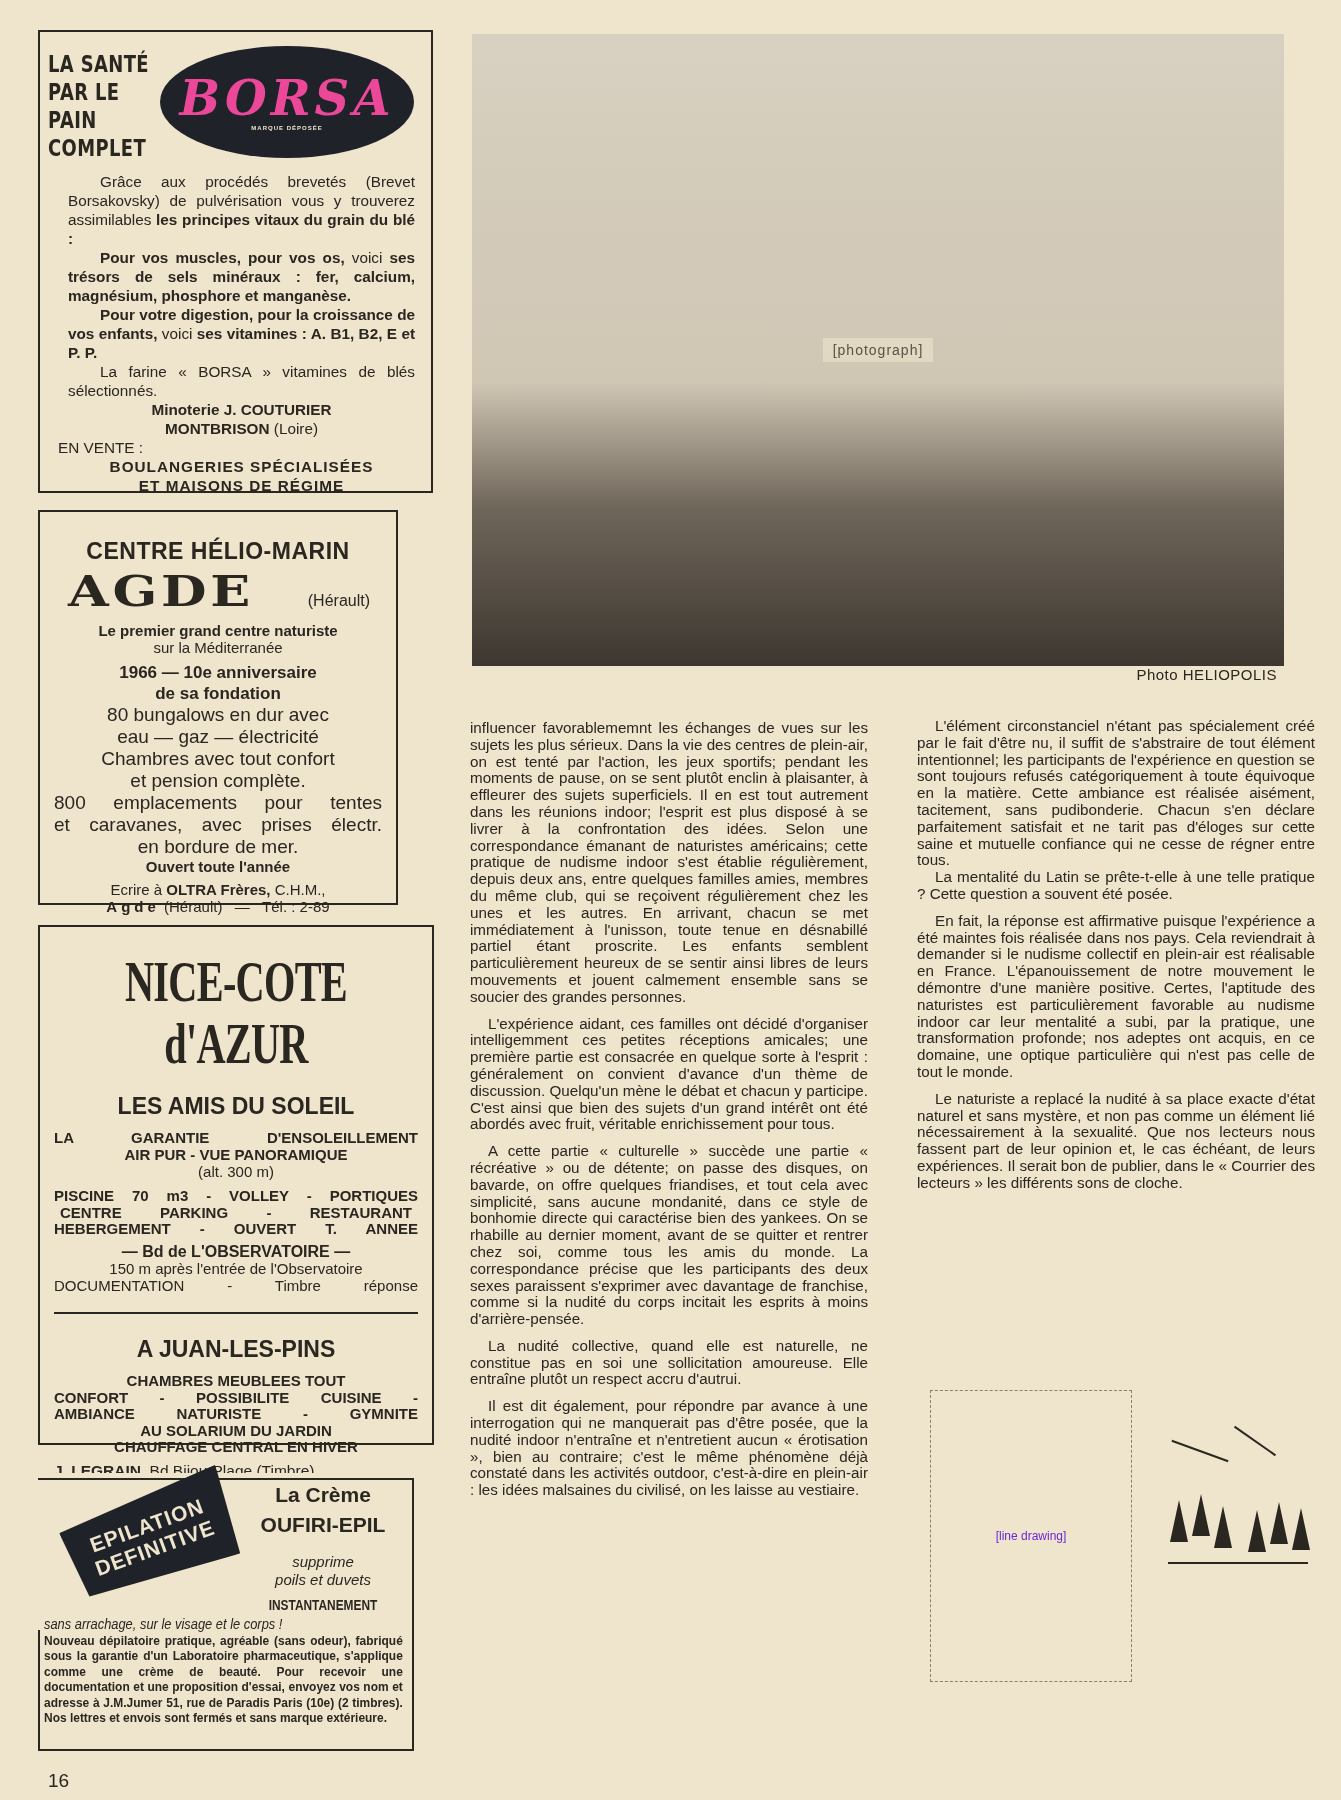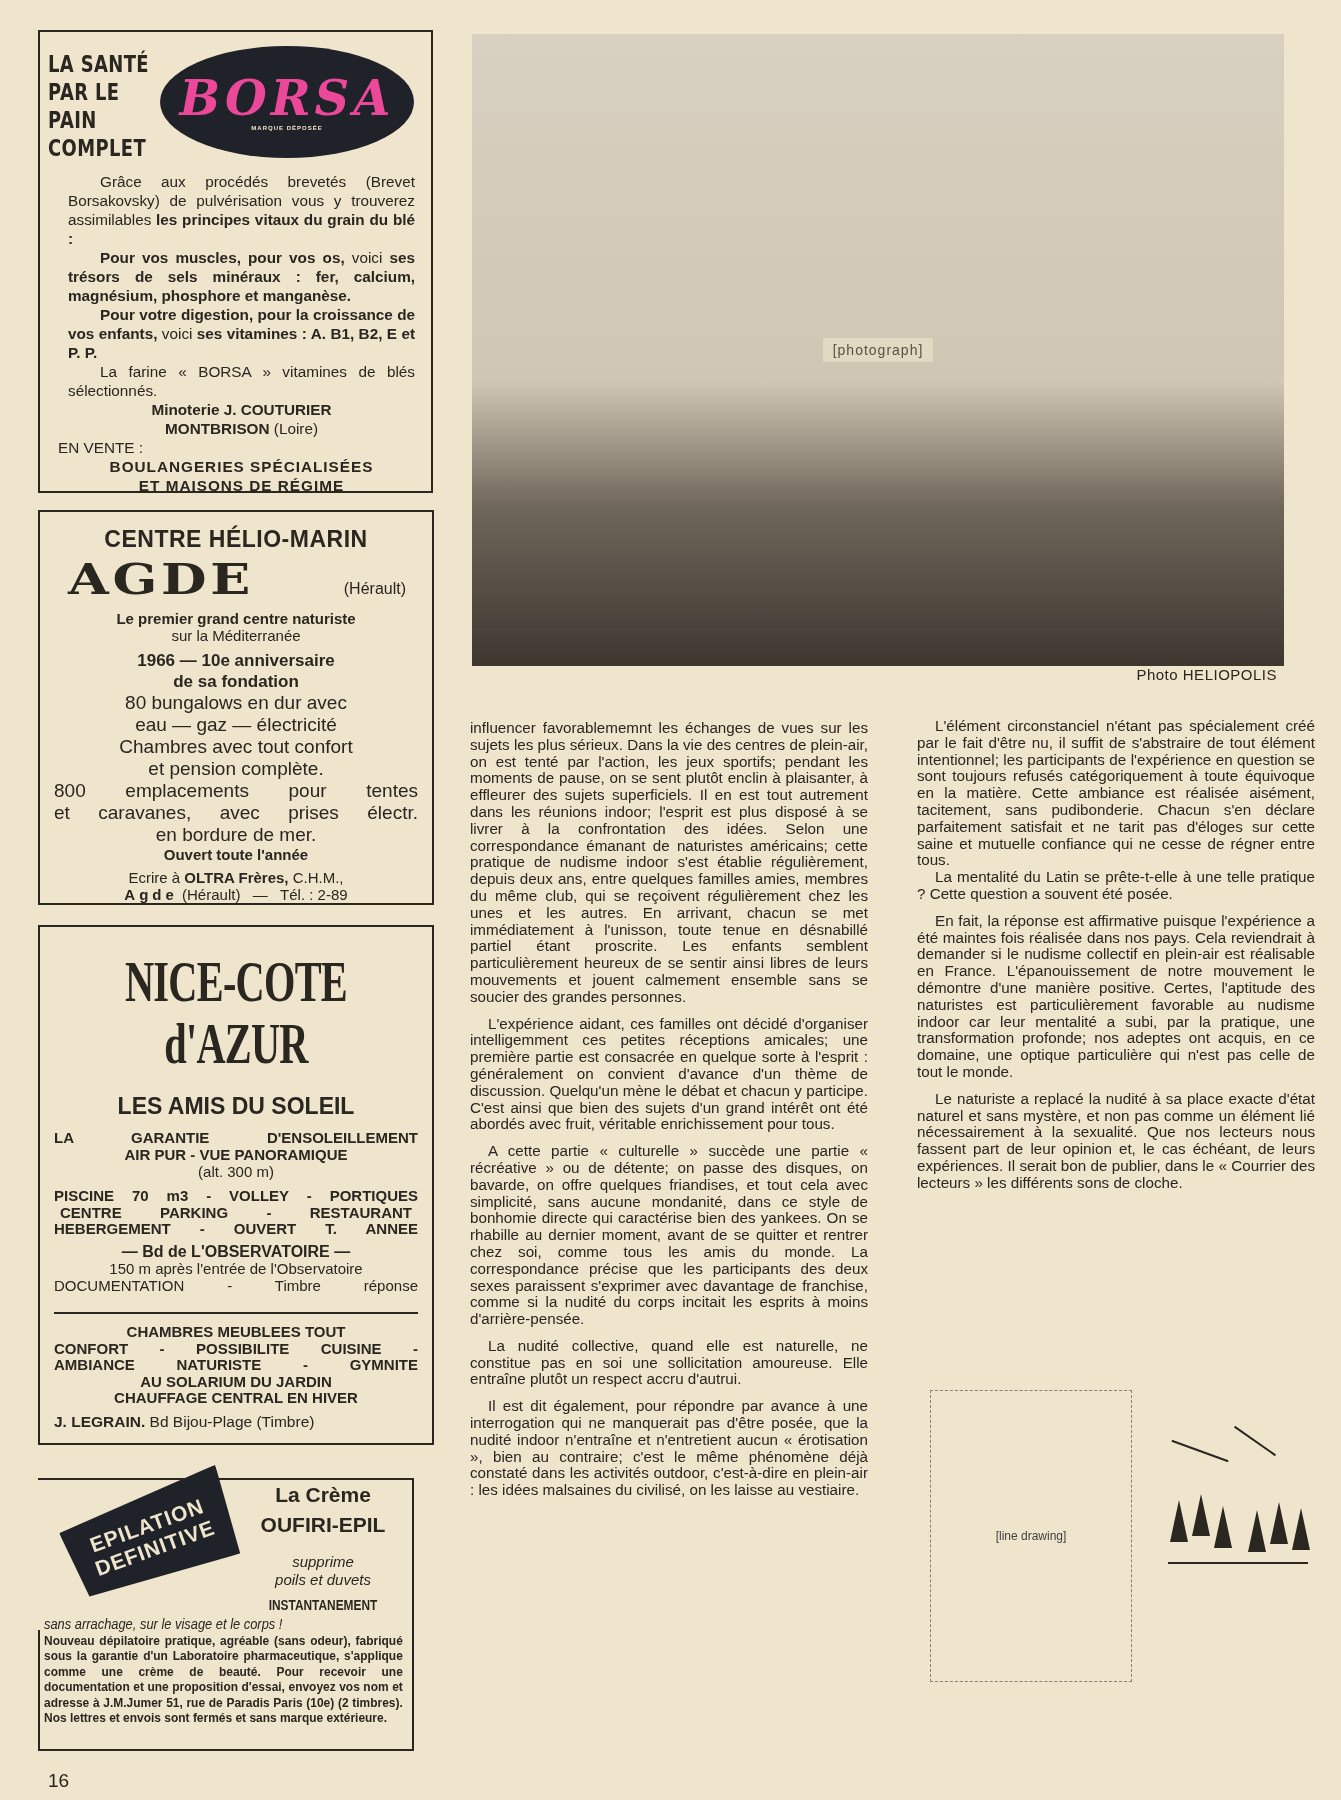--- a/index.html
+++ b/index.html
@@ -16,21 +16,21 @@
   #borsa .slogan{position:absolute;left:8px;top:18px;font-family:"DejaVu Sans",sans-serif;font-weight:bold;
      font-size:23px;line-height:28px;letter-spacing:0.5px;transform:scaleX(0.78);transform-origin:left top;}
   #borsa .oval{position:absolute;left:120px;top:14px;width:254px;height:112px;border-radius:50%;background:#1f2229;
      display:flex;flex-direction:column;align-items:center;justify-content:center;}
   #borsa .oval .brand{color:#ec4899;font-family:"DejaVu Serif",serif;font-weight:bold;font-style:italic;font-size:48px;letter-spacing:4px;line-height:50px;}
   #borsa .oval .mark{color:#efe4cc;font-size:6px;font-weight:bold;letter-spacing:1px;margin-top:2px;}
   #borsa .body{position:absolute;left:28px;right:16px;top:140px;font-size:15.3px;line-height:19px;}
   #borsa .body .ind{text-indent:32px;}
 
   
-  #agde{left:38px;top:510px;width:396px;height:395px;padding:8px 14px;}
+  #agde{left:38px;top:510px;width:360px;height:395px;padding:20px 14px;}
   #agde .t1{font-size:23px;font-weight:bold;text-align:center;letter-spacing:0.5px;margin-top:6px;}
   #agde .row2{display:flex;align-items:baseline;justify-content:space-between;padding:0 12px 0 14px;margin-top:2px;}
   #agde .agde{font-family:"DejaVu Serif",serif;font-weight:900;font-size:42px;letter-spacing:3px;transform:scaleX(1.25);transform-origin:left;}
   #agde .reg{font-size:16px;}
   #agde .s{font-size:15px;line-height:17px;}
   #agde .m{font-size:17px;line-height:21px;font-weight:bold;text-align:center;}
   #agde .l{font-size:19px;line-height:22px;}
 
   
   #nice{left:38px;top:925px;width:396px;height:520px;padding:10px 14px;}
@@ -68,21 +68,21 @@
   
   .col{position:absolute;font-size:15.2px;line-height:16.8px;text-align:justify;}
   .col p{margin:0 0 10px;text-indent:18px;}
   .col p.noind{text-indent:0;}
   #colA{left:470px;top:720px;width:398px;}
   #colB{left:917px;top:718px;width:398px;}
 
   
   #illus{position:absolute;left:930px;top:1390px;width:385px;height:290px;}
   #illus .ph{position:absolute;left:0;top:0;width:200px;height:290px;border:1px dashed #8a8070;
-     display:flex;align-items:center;justify-content:center;color:#404040;font-size:12px;text-align:center;}
+     display:flex;align-items:center;justify-content:center;color:#6d28d9;font-size:12px;text-align:center;}
   .tree{position:absolute;width:0;height:0;border-left:9px solid transparent;border-right:9px solid transparent;border-bottom:42px solid #2a2620;}
   .mtn{position:absolute;border-top:2px solid #2a2620;}
 </style>
 </head>
 <body>
 
 <div class="ad" id="borsa">
   <div class="slogan">
     <div>LA SANTÉ</div>
     <div>PAR LE</div>
@@ -134,20 +134,21 @@
   <div class="bx j" style="margin-top:10px">LA GARANTIE D'ENSOLEILLEMENT</div>
   <div class="bx c">AIR PUR - VUE PANORAMIQUE</div>
   <div class="nx c">(alt. 300 m)</div>
   <div class="bx j" style="margin-top:8px">PISCINE 70 m3 - VOLLEY - PORTIQUES</div>
   <div class="bx j" style="padding:0 6px">CENTRE PARKING - RESTAURANT</div>
   <div class="bx j">HEBERGEMENT - OUVERT T. ANNEE</div>
   <div class="bx c" style="margin-top:6px;font-size:16px">— Bd de L'OBSERVATOIRE —</div>
   <div class="nx c">150 m après l'entrée de l'Observatoire</div>
   <div class="nx j">DOCUMENTATION - Timbre réponse</div>
   <div class="sep"></div>
+  <div class="sub2">A JUAN-LES-PINS</div>
   <div class="bx c" style="margin-top:10px">CHAMBRES MEUBLEES TOUT</div>
   <div class="bx j">CONFORT - POSSIBILITE CUISINE -</div>
   <div class="bx j">AMBIANCE NATURISTE - GYMNITE</div>
   <div class="bx c">AU SOLARIUM DU JARDIN</div>
   <div class="bx c">CHAUFFAGE CENTRAL EN HIVER</div>
   <div class="nx" style="margin-top:6px;font-size:15.5px"><b>J. LEGRAIN.</b><span> Bd Bijou-Plage (Timbre)</span></div>
 </div>
 
 <div class="ad" id="oufiri">
   <div class="frame"></div>

